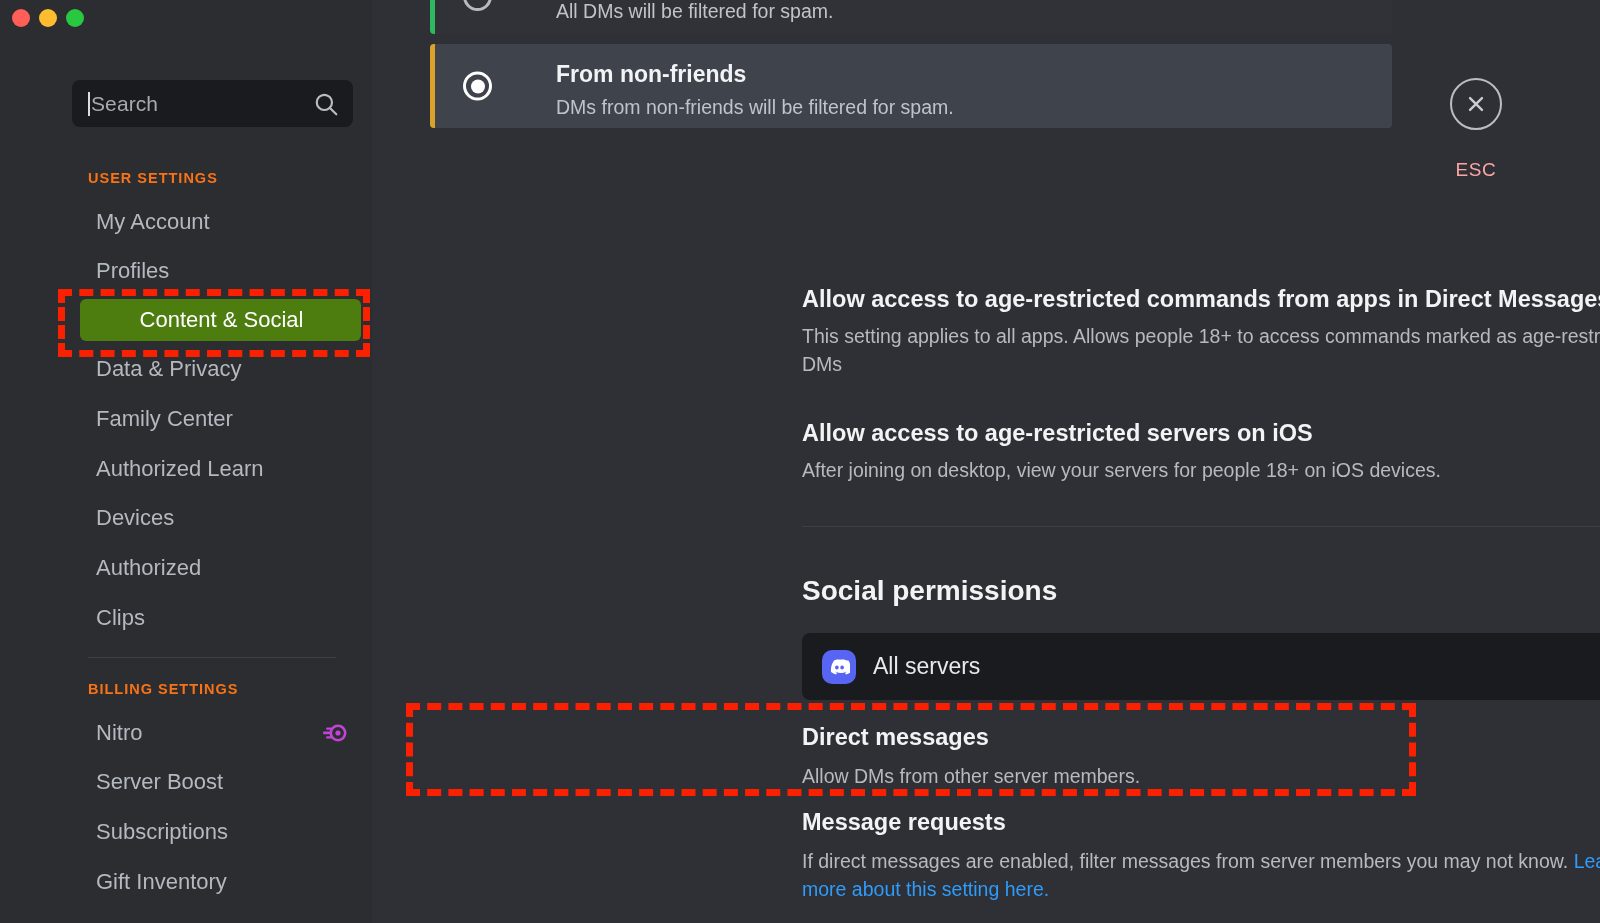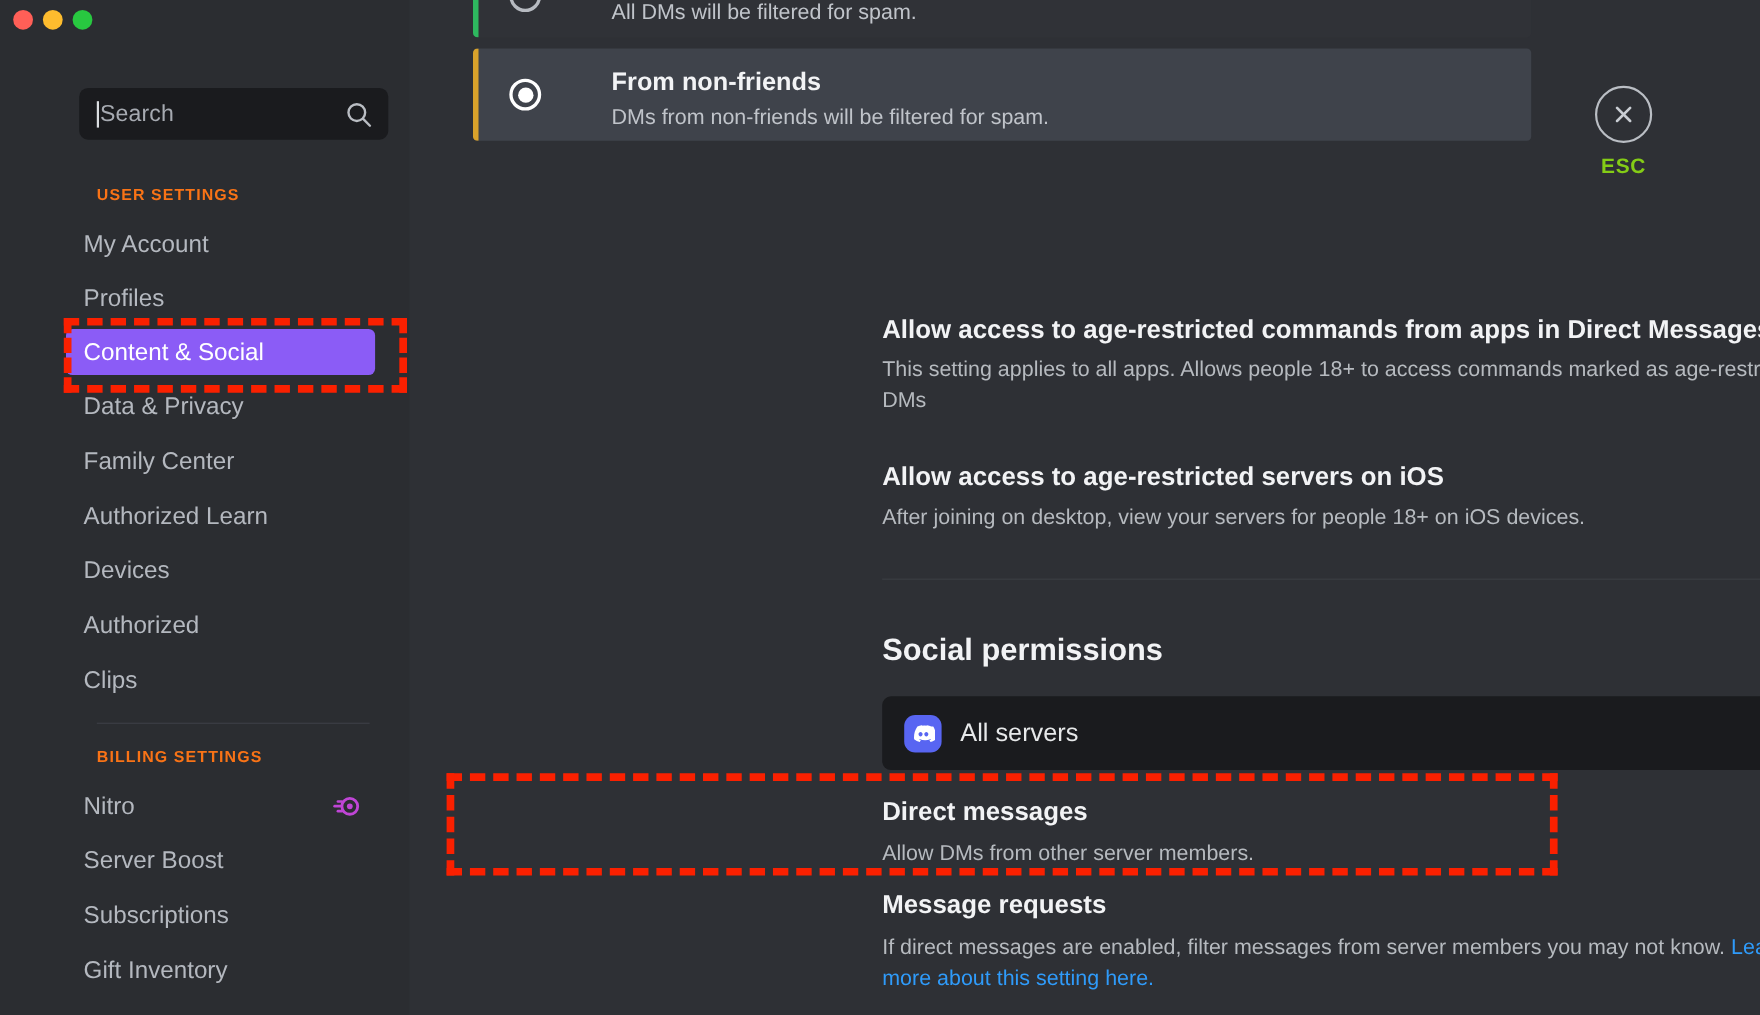--- a/index.html
+++ b/index.html
@@ -38,28 +38,28 @@
     flex: 1; color: #a6aab1; font-size: 21px; letter-spacing: .1px;
   }
   .search-icon { width: 26px; height: 26px; flex: 0 0 auto; }
 
   .sec-head {
     position: absolute; left: 88px;
     color: #f97316; font-size: 14.5px; font-weight: bold;
     letter-spacing: 1.0px;
   }
   .nav-item {
-    position: absolute; left: 60px;
+    position: absolute; left: 80px;
     width: 281px; height: 42px;
     display: flex; align-items: center;
     padding: 0 14px 0 16px;
     border-radius: 6px;
     color: #b4b8bf; font-size: 22px;
   }
-  .nav-item.active { background: #8b5cf6; color: #ffffff; }
+  .nav-item.active { background: #4d7c0f; color: #ffffff; text-align: center; }
   .nav-label { flex: 1; white-space: nowrap; }
   .nitro-badge { width: 26px; height: 20px; }
 
   .nav-divider {
     position: absolute; left: 88px; top: 657px;
     width: 248px; height: 1px; background: #3d4047;
   }
 
   
   .main { position: absolute; left: 372px; top: 0; width: 1228px; height: 923px; }
@@ -115,21 +115,21 @@
   }
   .ss-label { color: #e7e9ea; font-size: 23px; margin-left: 17px; flex: 1; }
 
   
   .esc-wrap { position: absolute; left: 1443px; top: 78px; width: 66px; text-align: center; }
   .esc-circle {
     width: 52px; height: 52px; border-radius: 50%;
     border: 2.5px solid #babec4; margin: 0 auto;
     display: flex; align-items: center; justify-content: center;
   }
-  .esc-text { margin-top: 11px; color: #84cc16; font-size: 19px; font-weight: bold; letter-spacing: .6px; }
+  .esc-text { margin-top: 29px; color: #fca5a5; font-size: 19px; font-weight: normal; letter-spacing: .6px; }
 
   
   .annot {
     position: absolute;
     border: 7px dashed #fa2000;
     pointer-events: none;
   }
 </style>
 </head>
 <body>

